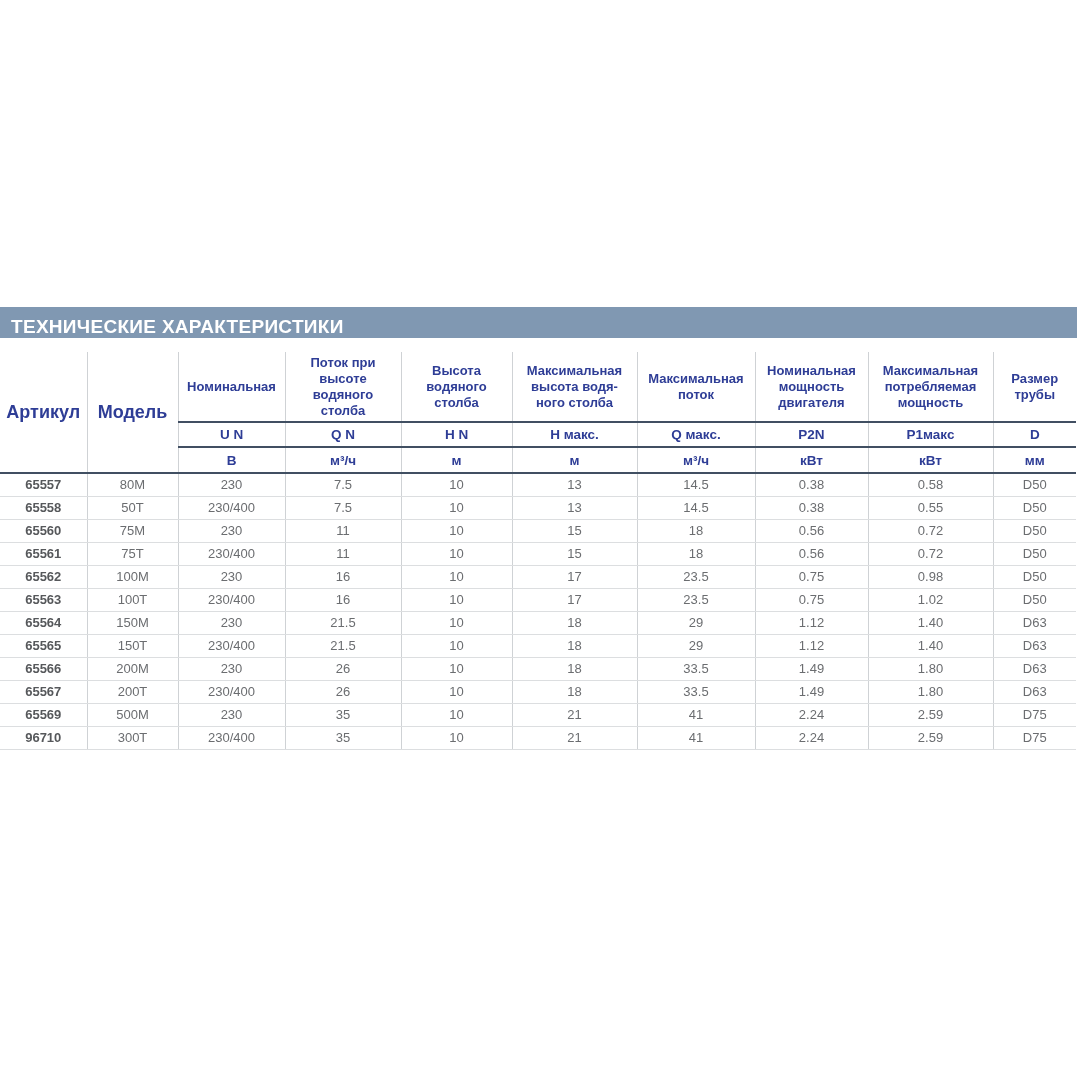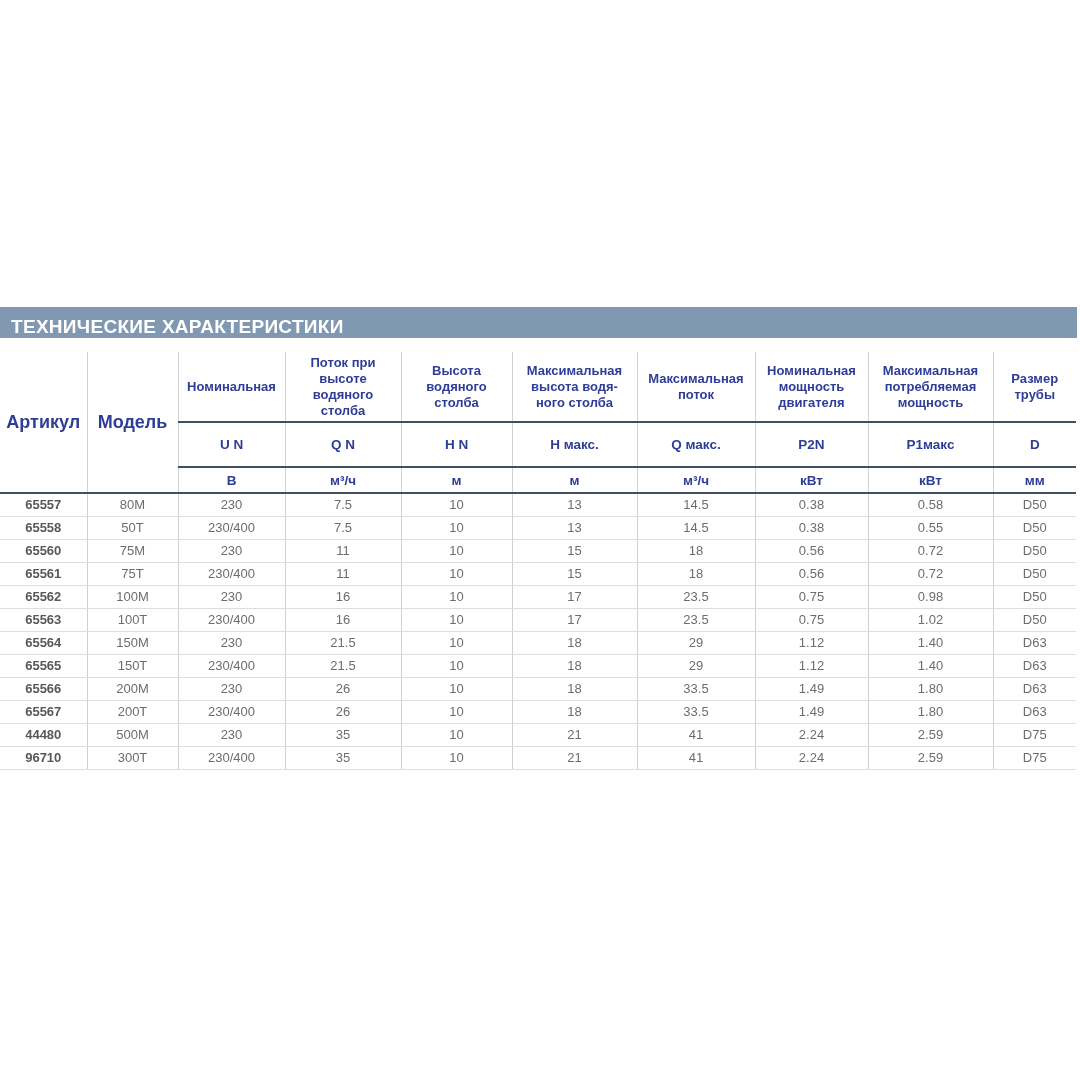--- a/index.html
+++ b/index.html
@@ -60,21 +60,21 @@
     border-bottom: 2px solid var(--dark-line, #414F62);
   }
   .th-name {
     height: 70px;
     font-size: 13px;
     line-height: 16px;
     white-space: pre-line;
     border-bottom: 2px solid var(--dark-line, #414F62);
   }
   .th-sym {
-    height: 45px;
+    height: 25px;
     font-size: 13.5px;
     border-bottom: 2px solid var(--dark-line, #414F62);
   }
   .th-unit {
     height: 26px;
     font-size: 13.5px;
     border-bottom: 2px solid var(--dark-line, #414F62);
   }
   .spec-table tbody td {
     height: 23px;
@@ -271,21 +271,21 @@
           <td class="col-sep">230/400</td>
           <td class="col-sep">26</td>
           <td class="col-sep">10</td>
           <td class="col-sep">18</td>
           <td class="col-sep">33.5</td>
           <td class="col-sep">1.49</td>
           <td class="col-sep">1.80</td>
           <td class="col-sep">D63</td>
         </tr>
         <tr>
-          <td class="article-cell">44480</td>
+          <td class="article-cell">65569</td>
           <td class="col-sep">500M</td>
           <td class="col-sep">230</td>
           <td class="col-sep">35</td>
           <td class="col-sep">10</td>
           <td class="col-sep">21</td>
           <td class="col-sep">41</td>
           <td class="col-sep">2.24</td>
           <td class="col-sep">2.59</td>
           <td class="col-sep">D75</td>
         </tr>

